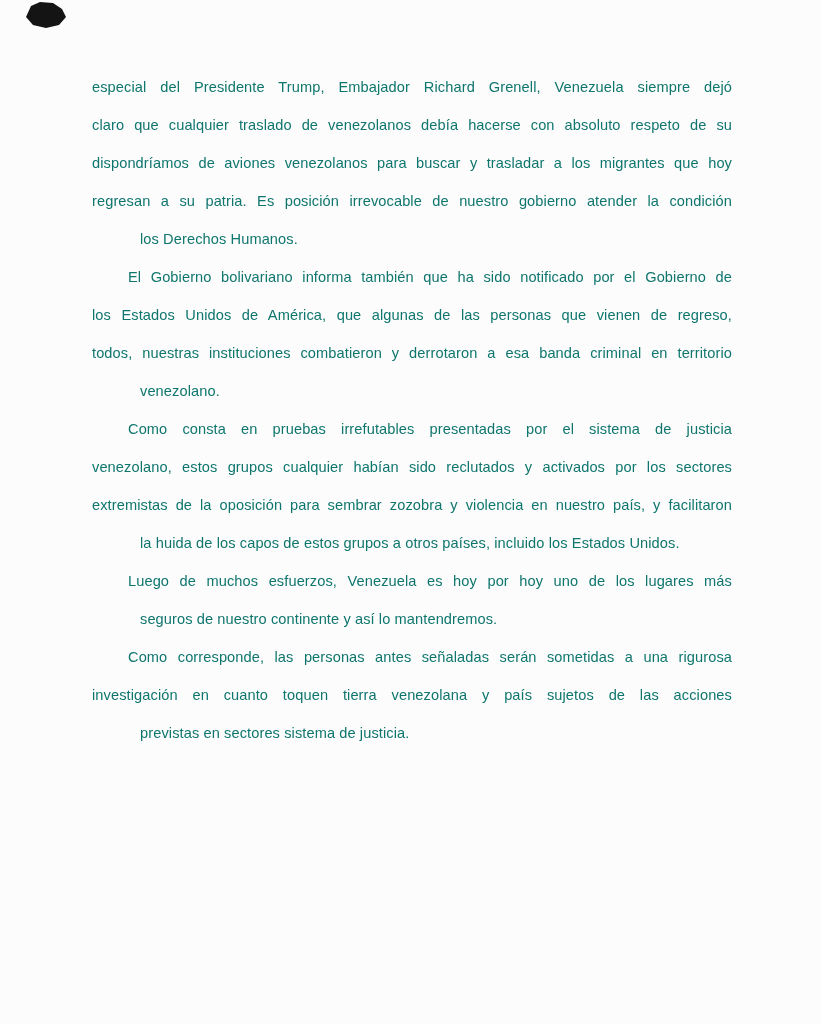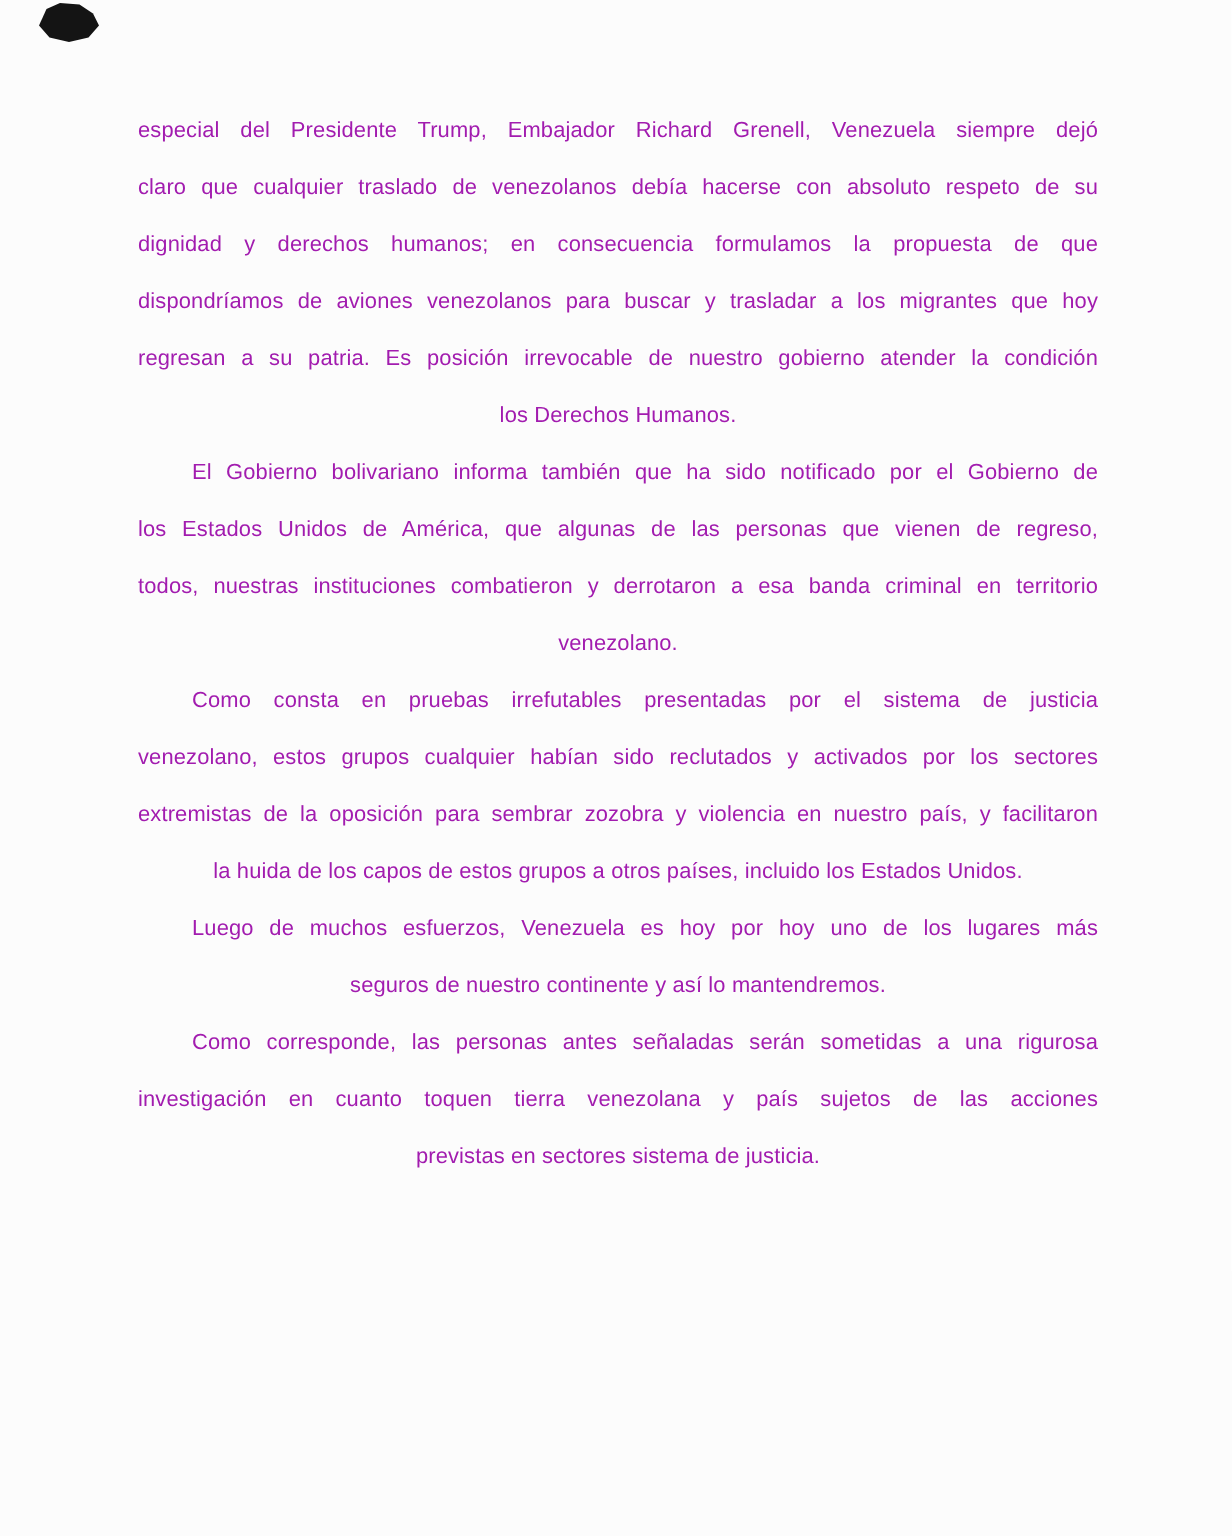--- a/index.html
+++ b/index.html
@@ -35,41 +35,41 @@
   .paragraph {
     margin: 0;
     padding: 0;
   }
   .line {
     text-align: justify;
     text-align-last: justify;
     white-space: normal;
   }
   .line.last {
-    text-align: center;
+    text-align: left;
     text-align-last: auto;
+    margin-left: 48px;
   }
   .line.indent {
     text-indent: 36px;
   }
 </style>
 </head>
 <body>
 
 <div class="page" style="background: rgb(252, 252, 252);">
 
   <svg class="scan-mark" viewBox="0 0 40 26" xmlns="http://www.w3.org/2000/svg">
     <polygon points="0,15 5,4 14,0 27,1 36,7 40,15 33,23 20,26 7,23" fill="#141414"></polygon>
   </svg>
 
-  <div class="text-block" style="color: #a21caf;">
+  <div class="text-block" style="color: #0f766e;">
       <div class="paragraph">
         <div class="line">especial del Presidente Trump, Embajador Richard Grenell, Venezuela siempre dejó</div>
         <div class="line">claro que cualquier traslado de venezolanos debía hacerse con absoluto respeto de su</div>
-        <div class="line">dignidad y derechos humanos; en consecuencia formulamos la propuesta de que</div>
         <div class="line">dispondríamos de aviones venezolanos para buscar y trasladar a los migrantes que hoy</div>
         <div class="line">regresan a su patria. Es posición irrevocable de nuestro gobierno atender la condición</div>
         <div class="line last">los Derechos Humanos.</div>
       </div>
       <div class="paragraph">
         <div class="line indent">El Gobierno bolivariano informa también que ha sido notificado por el Gobierno de</div>
         <div class="line">los Estados Unidos de América, que algunas de las personas que vienen de regreso,</div>
         <div class="line">todos, nuestras instituciones combatieron y derrotaron a esa banda criminal en territorio</div>
         <div class="line last">venezolano.</div>
       </div>

